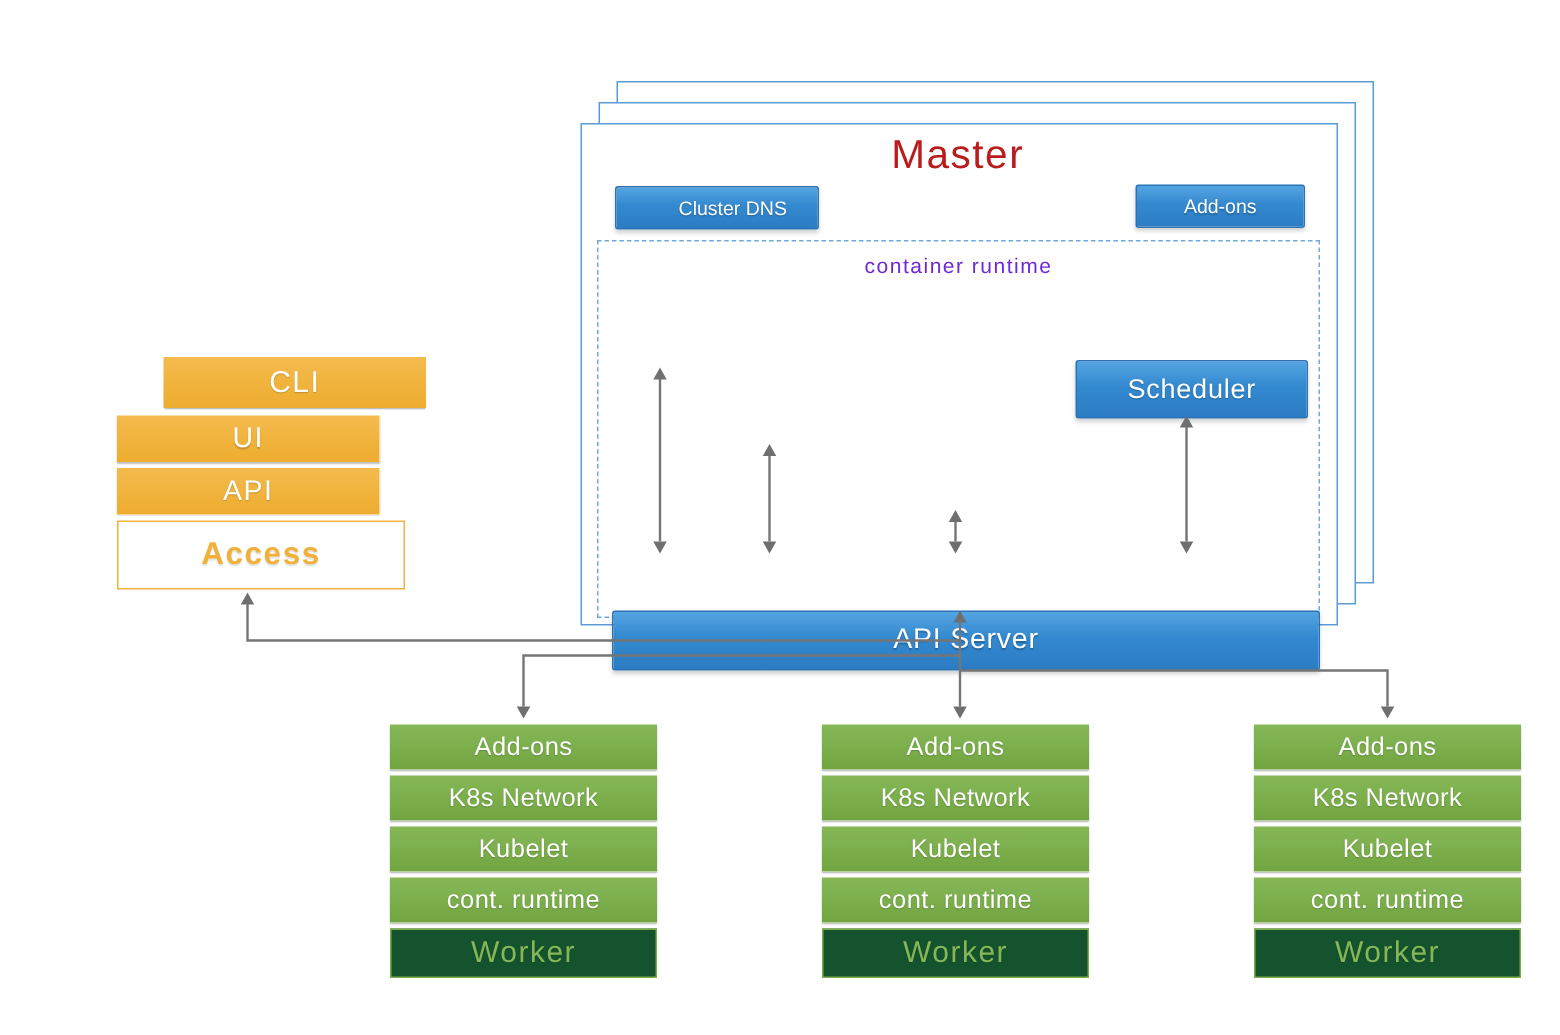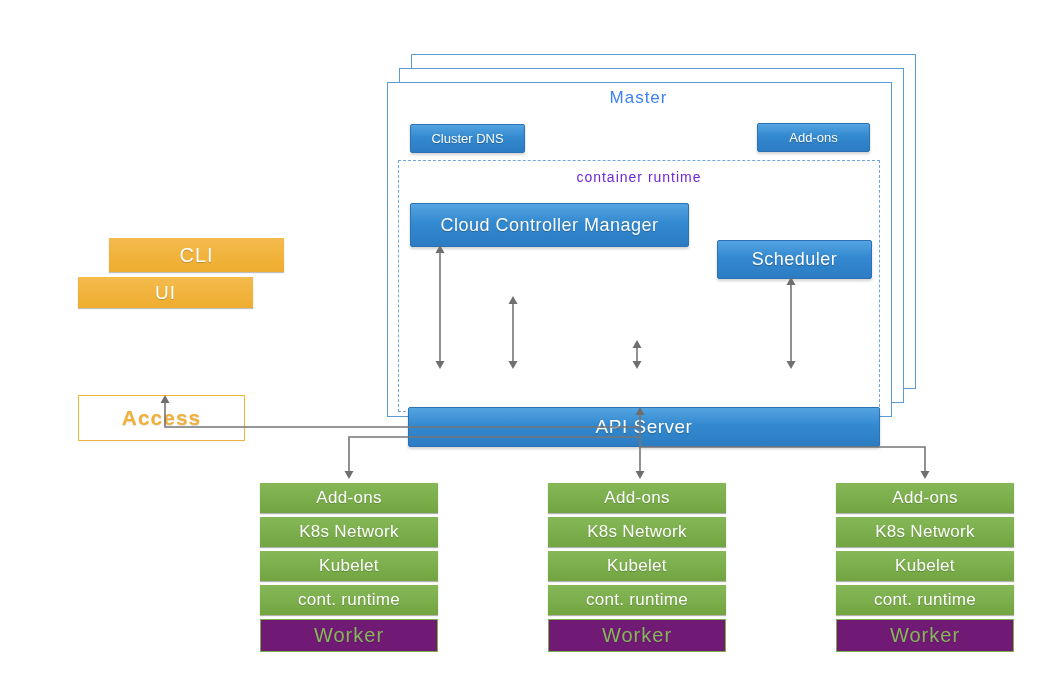--- a/index.html
+++ b/index.html
@@ -6,55 +6,55 @@
   .canvas{
     position:relative;width:1040px;height:690px;background:#ffffff;
     font-family:"Liberation Sans","DejaVu Sans",sans-serif;overflow:hidden;
   }
   
   .sheet{position:absolute;width:503px;height:333px;background:#ffffff;border:1.5px solid #5b9bd5;}
   .sheet3{left:411px;top:54px;}
   .sheet2{left:399px;top:68px;}
   .master{position:absolute;left:387px;top:82px;width:503px;height:333px;background:#ffffff;border:1.5px solid #5b9bd5;}
   .master-title{position:absolute;left:387px;top:88px;width:503px;text-align:center;
-    color:#3b82f6;font-size:17px;letter-spacing:1px;}
+    color:#b91c1c;font-size:27px;letter-spacing:1px;}
   .runtime{position:absolute;left:398px;top:160px;width:482px;height:252px;border:1.5px dashed #6fa8dc;box-sizing:border-box;}
   .runtime-title{position:absolute;left:398px;top:169px;width:482px;text-align:center;
     color:#6d28d9;font-size:14px;letter-spacing:1px;}
   
   .blue{position:absolute;display:flex;align-items:center;justify-content:center;
     background:linear-gradient(180deg,#54a4e1 0%,#3389cf 45%,#2c7cc3 100%);
     border:1px solid #2a72b5;border-radius:2px;color:#ffffff;
     box-shadow:0 2px 3px rgba(0,0,0,0.18);text-shadow:0 1px 1px rgba(0,0,0,0.25);}
-  #cluster-dns{left:410px;top:124px;width:113px;height:27px;font-size:13px;}
+  #cluster-dns{left:410px;top:124px;width:113px;height:27px;font-size:13px;padding-left:21px;}
   #addons-master{left:757px;top:123px;width:111px;height:27px;font-size:13px;}
   #ccm{left:410px;top:203px;width:277px;height:42px;font-size:18px;letter-spacing:0.5px;}
   #cm{left:465px;top:258px;width:225px;height:38px;font-size:17px;letter-spacing:0.5px;}
   #scheduler{left:717px;top:240px;width:153px;height:37px;font-size:18px;letter-spacing:0.5px;}
   #etcd{left:525px;top:303px;width:227px;height:37px;font-size:20px;letter-spacing:0.5px;}
   #api-server{left:408px;top:368px;width:470px;height:38px;font-size:19px;letter-spacing:0.5px;margin-top:39px;}
   
   .obox{position:absolute;left:78px;width:175px;display:flex;align-items:center;justify-content:center;
     background:linear-gradient(180deg,#f4bb4e 0%,#f0b23a 60%,#eead30 100%);
     color:#fff;text-shadow:0 1px 1px rgba(0,0,0,0.2);box-shadow:0 1px 1px rgba(0,0,0,0.25);}
   #cli{top:238px;height:34px;font-size:20px;letter-spacing:1px;margin-left:31px;}
   #ui{top:277px;height:31px;font-size:19px;letter-spacing:1px;text-align:right;}
   #api{top:312px;height:31px;font-size:19px;letter-spacing:1px;}
-  #access{position:absolute;left:78px;top:347px;width:167px;height:46px;box-sizing:border-box;
+  #access{position:absolute;left:78px;top:347px;width:192px;height:46px;box-sizing:border-box;
     display:flex;align-items:center;justify-content:center;background:#ffffff;border:1.5px solid #f1b33c;
-    color:#f0b03a;font-size:21px;font-weight:bold;letter-spacing:1px;text-shadow:0 1px 1px rgba(0,0,0,0.12);margin-top:48px;}
+    color:#f0b03a;font-size:21px;font-weight:bold;letter-spacing:1px;text-shadow:0 1px 1px rgba(0,0,0,0.12);}
   
   .worker{position:absolute;top:483px;width:178px;}
   #worker-1{left:260px;} #worker-2{left:548px;} #worker-3{left:836px;}
   .grow{height:30px;margin-bottom:4px;display:flex;align-items:center;justify-content:center;
     background:linear-gradient(180deg,#85b757 0%,#7aad4a 60%,#72a542 100%);
     color:#ffffff;font-size:17px;letter-spacing:0.3px;
     text-shadow:0 1px 1px rgba(0,0,0,0.2);box-shadow:0 1px 1px rgba(0,0,0,0.3);}
   .wlabel{height:33px;box-sizing:border-box;display:flex;align-items:center;justify-content:center;
-    background:#701a75;border:1.5px solid #7bad4b;color:#85b757;font-size:20px;letter-spacing:1px;
+    background:#14532d;border:1.5px solid #7bad4b;color:#85b757;font-size:20px;letter-spacing:1px;
     text-shadow:0 1px 1px rgba(0,0,0,0.12);}
   
   .connectors{position:absolute;left:0;top:0;width:1040px;height:690px;z-index:10;pointer-events:none;}
   .connectors polyline,.connectors line{stroke:#757575;stroke-width:1.6;fill:none;}
   .connectors polygon{fill:#6f6f6f;stroke:none;}
 </style>
 </head>
 <body>
 
 <div class="canvas">
@@ -63,26 +63,26 @@
   <div class="sheet sheet2"></div>
   <div class="master"></div>
   <div class="master-title">Master</div>
 
   <div class="blue" id="cluster-dns">Cluster DNS</div>
   <div class="blue" id="addons-master">Add-ons</div>
 
   <div class="runtime"></div>
   <div class="runtime-title">container runtime</div>
 
-  <div class="blue" id="ccm">Cloud Controller Manager</div>
   <div class="blue" id="scheduler">Scheduler</div>
   <div class="blue" id="api-server">API Server</div>
 
   <div class="obox" id="cli">CLI</div>
   <div class="obox" id="ui">UI</div>
+  <div class="obox" id="api">API</div>
   <div id="access">Access</div>
 
   <div class="worker" id="worker-1">
     <div class="grow">Add-ons</div>
     <div class="grow">K8s Network</div>
     <div class="grow">Kubelet</div>
     <div class="grow">cont. runtime</div>
     <div class="wlabel">Worker</div>
   </div>
   <div class="worker" id="worker-2">

